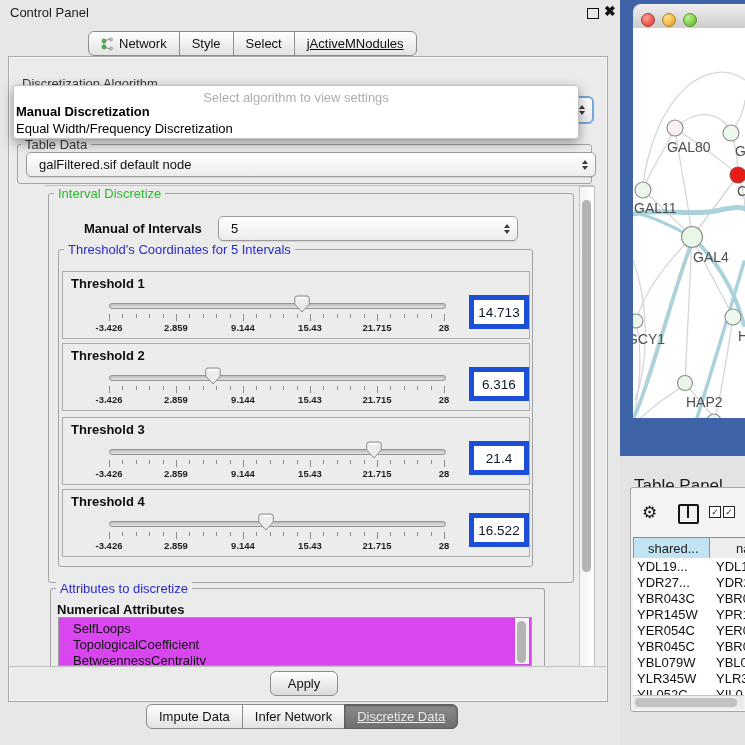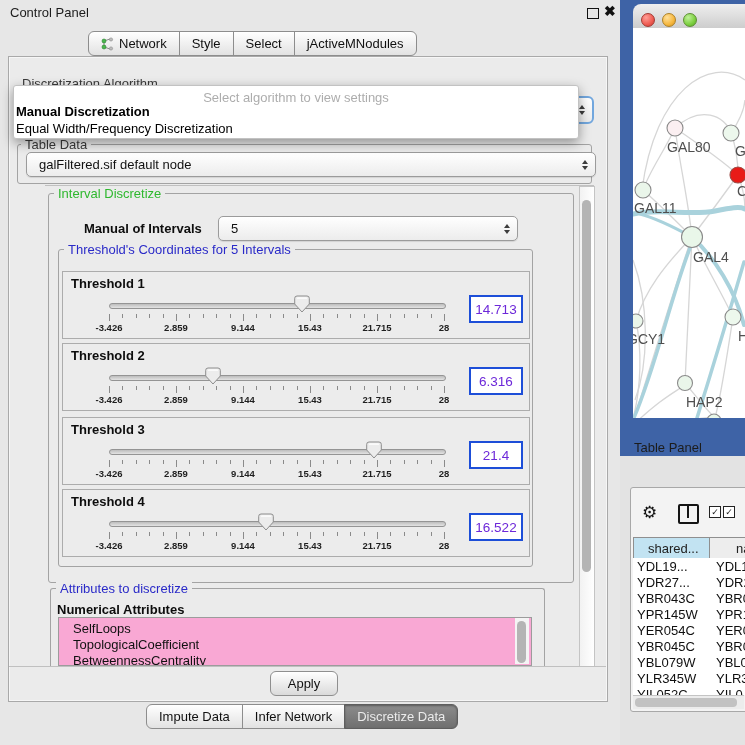--- a/index.html
+++ b/index.html
@@ -11,21 +11,21 @@
   .titlebar .title{position:absolute;left:10px;top:5px;font-size:13px;color:#1c1c1c;}
   .float-ico{position:absolute;left:587px;top:8px;width:10px;height:9px;border:1.6px solid #111;background:transparent;}
   .close-ico{position:absolute;left:604px;top:3px;font-size:14px;font-weight:bold;color:#111;}
   .tabrow{position:absolute;display:flex;text-align:right;}
   .tab{height:23px;padding:0 12px;display:flex;align-items:center;gap:5px;border:1px solid #8d8d8d;
        margin-left:-1px;background:linear-gradient(#ffffff,#e2e2e2);font-size:13px;color:#101010;
        box-shadow:inset 0 1px 0 rgba(255,255,255,.8);white-space:nowrap;}
   .tab.selected{background:linear-gradient(#8c8c8c,#6f6f6f);color:#ebebeb;border-color:#5e5e5e;
        box-shadow:inset 0 1px 2px rgba(0,0,0,.35);}
   .tab:first-child{border-radius:6px 0 0 6px;}
-  .tab:last-child{border-radius:0 6px 6px 0;}
+  .tab:last-child{border-radius:0 6px 6px 0;text-decoration:underline;}
   .mainpanel{left:8px;top:56px;width:598px;height:644px;background:#ebebeb;border:1px solid #a9a9a9;
        box-shadow:inset 0 0 0 1px rgba(255,255,255,.55);}
   
   .group{position:absolute;border:1px solid #a3a3a3;border-radius:3px;}
   .group-label{position:absolute;font-size:13px;line-height:14px;background:#ebebeb;padding:0 4px;white-space:nowrap;}
   .lbl-green{color:#2eb82e;}
   .lbl-blue{color:#2a2ac8;}
   .lbl-dark{color:#3a3a3a;}
   
   .combo{position:absolute;border:1px solid #9b9b9b;border-radius:5px;background:linear-gradient(#ffffff,#ececec);
@@ -43,41 +43,41 @@
   
   .thr{position:absolute;left:62px;width:466px;height:66px;border:1px solid #acacac;background:#ececec;}
   .thr-label{position:absolute;left:8px;top:4px;font-size:13px;font-weight:bold;color:#0d0d0d;}
   .track{position:absolute;left:46px;top:31px;width:335px;height:4px;border:1px solid #949494;border-radius:3px;
        background:linear-gradient(#bdbdbd,#e3e3e3);}
   .handle{position:absolute;top:23px;width:16px;height:18px;}
   .tick{position:absolute;width:1px;background:#8a8a8a;}
   .tick.minor{top:42px;height:4px;}
   .tick.major{top:42px;height:7px;}
   .tick-lab{position:absolute;top:50px;font-size:9.5px;font-weight:bold;color:#1f1f1f;transform:translateX(-50%);white-space:nowrap;}
-  .value{position:absolute;left:406px;top:23px;width:50px;height:24px;border:2px solid #1d4ed8;background:#fff;
-       font-size:13.5px;color:#6d28d9;display:flex;align-items:center;justify-content:center;}
+  .value{position:absolute;left:406px;top:23px;width:50px;height:24px;border:5px solid #1d4ed8;background:#fff;
+       font-size:13.5px;color:#0f172a;display:flex;align-items:center;justify-content:center;}
   
   .vtrack{position:absolute;background:linear-gradient(90deg,#f2f2f2,#ffffff);border:1px solid #c4c4c4;}
   .vthumb{position:absolute;background:#b4b4b4;border-radius:5px;}
   .htrack{position:absolute;background:#ececec;border-top:1px solid #c4c4c4;}
   .hthumb{position:absolute;background:#c2c2c2;border-radius:4px;}
   
-  .listbox{position:absolute;left:58px;top:617px;width:472px;height:47px;background:#f9a8d4;border:1px solid #9c9c9c;overflow:hidden;}
+  .listbox{position:absolute;left:58px;top:617px;width:472px;height:47px;background:#d946ef;border:1px solid #9c9c9c;overflow:hidden;}
   .attr-item{position:absolute;left:14px;font-size:13px;color:#111;white-space:nowrap;}
   .btn{position:absolute;border:1px solid #8f8f8f;border-radius:6px;background:linear-gradient(#ffffff,#dadada);
        font-size:13px;color:#111;display:flex;align-items:center;justify-content:center;box-shadow:inset 0 1px 0 #fff;}
   .boldlab{position:absolute;font-size:13px;font-weight:bold;color:#0d0d0d;white-space:nowrap;}
   
   .mdi{left:620px;top:0;width:125px;height:456px;background:#3e63a6;}
   .netwin-title{left:633px;top:4px;width:112px;height:24px;background:linear-gradient(#efefef,#cdcdcd);
        border-radius:8px 0 0 0;border-bottom:1px solid #9a9a9a;}
   .light{position:absolute;top:9px;width:12px;height:12px;border-radius:50%;}
   .canvas{left:633px;top:28px;width:112px;height:390px;background:#fff;}
   .lower{left:620px;top:456px;width:125px;height:289px;background:#e3e3e3;}
-  .tp-title{position:absolute;left:634px;top:440px;font-size:13px;color:#1c1c1c;}
+  .tp-title{position:absolute;left:634px;top:476px;font-size:17px;color:#1c1c1c;}
   .tp-panel{position:absolute;left:630px;top:487px;width:120px;height:223px;background:#f3f3f3;border:1px solid #a8a8a8;border-radius:3px;}
   .tp-gear{position:absolute;left:642px;top:502px;font-size:17px;color:#141414;}
   .tp-split{position:absolute;left:678px;top:504px;width:17px;height:16px;border:2px solid #141414;border-radius:2px;}
   .tp-split::after{content:"";position:absolute;left:6.5px;top:0;width:2px;height:12px;background:#141414;}
   .chk{position:absolute;width:10px;height:10px;border:1.5px solid #222;font-size:9px;line-height:10px;text-align:center;color:#222;background:#fff;}
   .tp-hcell{position:absolute;top:537px;height:20px;border:1px solid #8f8f8f;font-size:13px;color:#222;
        display:flex;align-items:center;}
   .trow{position:absolute;left:633px;width:112px;height:16px;background:#fff;font-size:13px;color:#0f0f0f;}
   .trow span{position:absolute;top:1px;white-space:nowrap;}
   .divline{position:absolute;background:#c0c0c0;}

